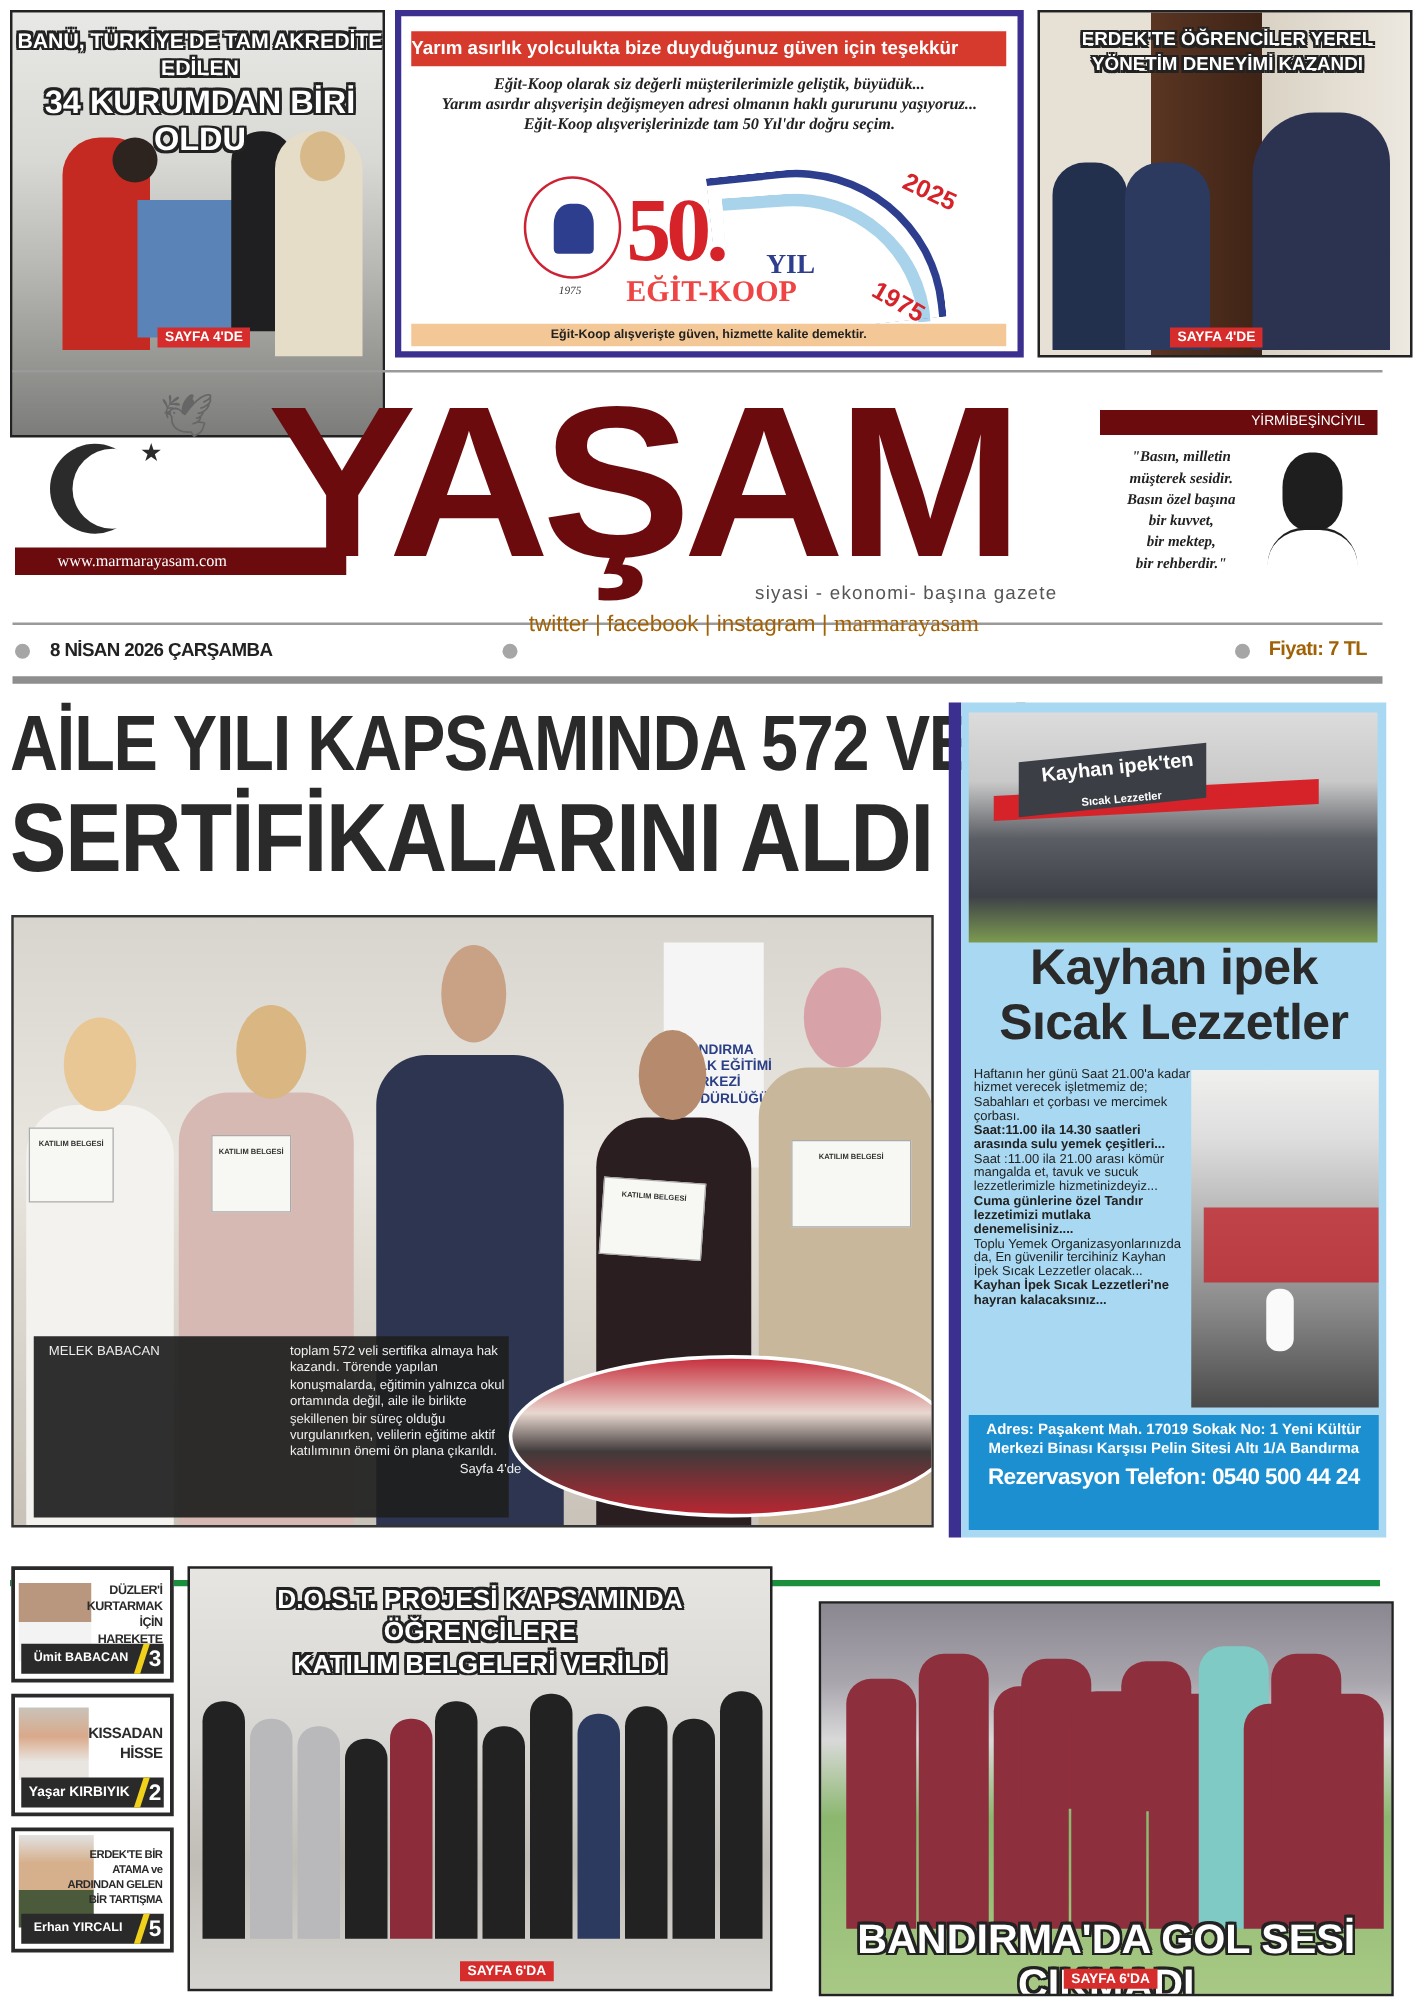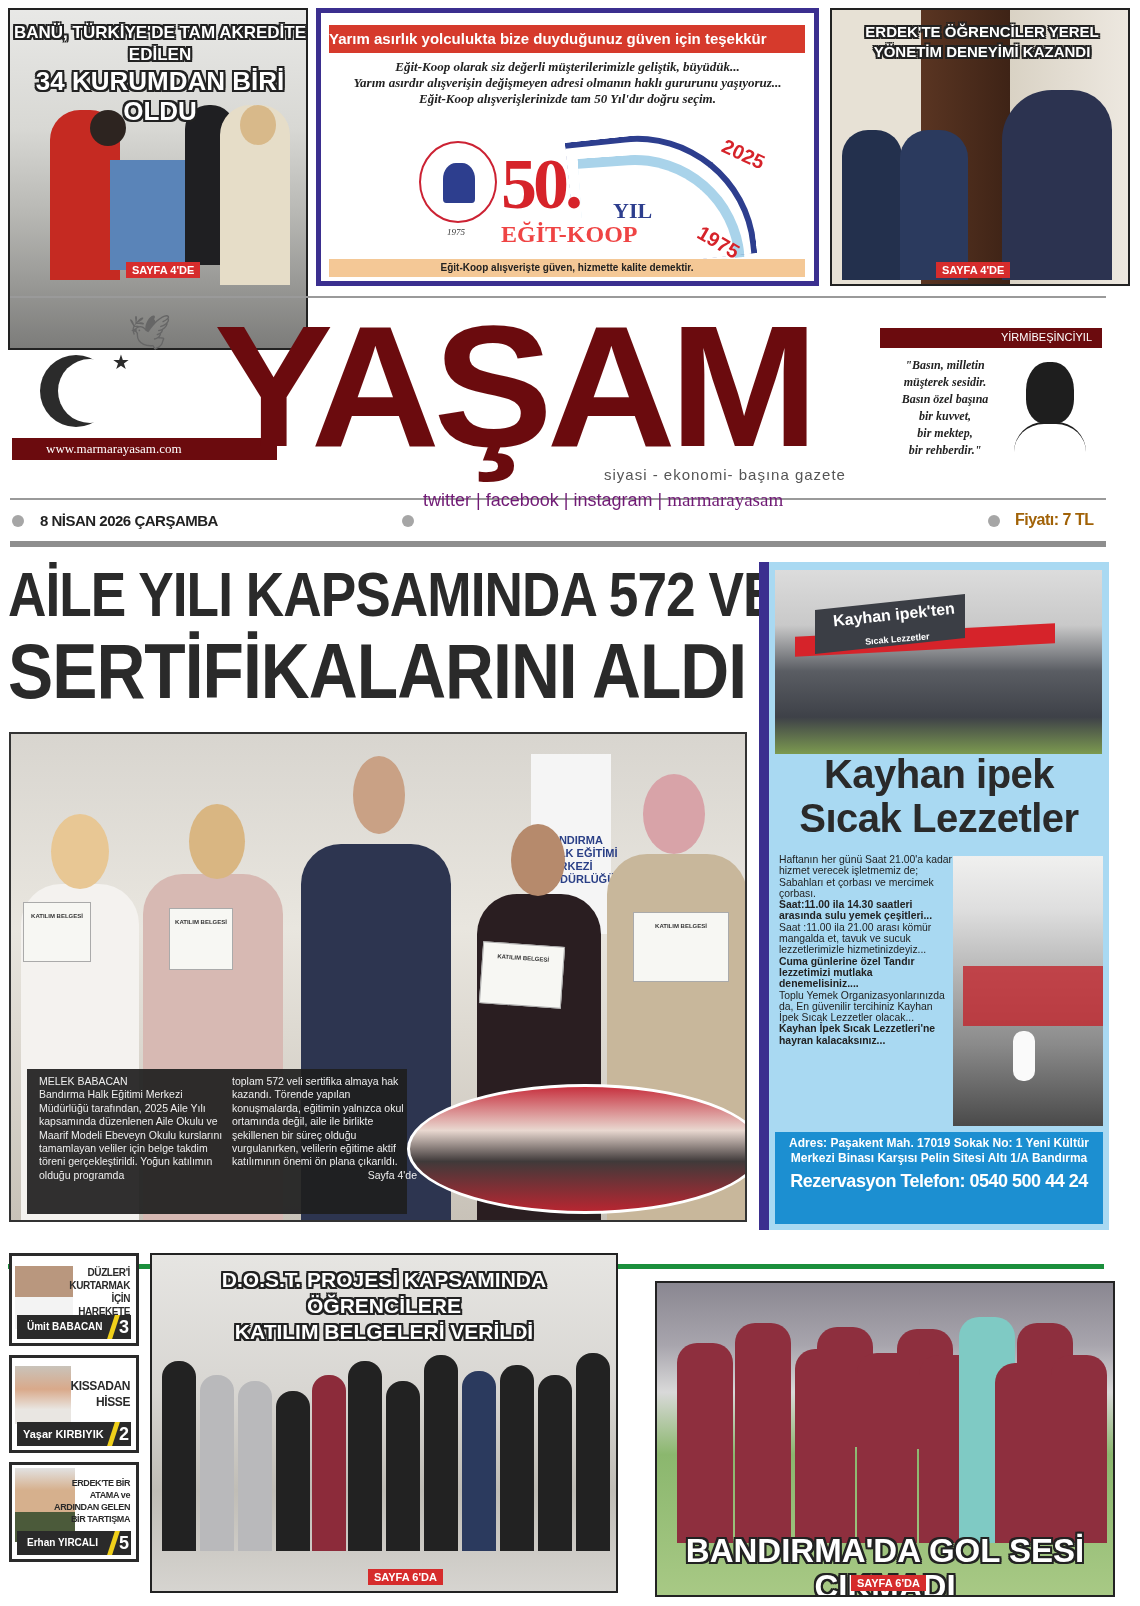--- a/index.html
+++ b/index.html
@@ -60,21 +60,21 @@
   #masthead-year { left: 880px; top: 331px; width: 212px; text-align:right; font-size: 11px; color:#fff; }
   #masthead-slogan { left: 604px; top: 466px; font-size: 15px; color:#555; letter-spacing:1px; }
   #masthead-quote { left: 880px; top: 357px; width: 130px; text-align:center; font-family:"Liberation Serif", serif; font-style:italic; font-weight:700; font-size:12px; line-height:17px; color:#222; }
   #masthead-portrait { left: 1008px; top: 356px; width: 80px; height: 100px; }
   #masthead-portrait .face { position:absolute; left:18px; top:6px; width:48px; height:62px; border-radius:45% 45% 40% 40%; background:#1e1e1e; }
   #masthead-portrait .neck { position:absolute; left:6px; top:66px; width:72px; height:30px; border-top:2px solid #1e1e1e; border-radius:40px 40px 0 0; }
 
   
   .dot { position:absolute; width:12px; height:12px; border-radius:50%; background:#a6a6a6; }
   #date-text { left: 40px; top: 512px; font-weight:700; font-size:15px; color:#222; letter-spacing:-0.5px; }
-  #social-text { left: 423px; top: 489px; font-size:18px; color:#701a75; }
+  #social-text { left: 423px; top: 489px; font-size:18px; color:#a16207; }
   #social-brand { font-family:"Liberation Serif", serif; font-size:19px; }
   #price-text { left: 1015px; top: 511px; font-weight:700; font-size:16px; color:#a16207; letter-spacing:-0.5px; }
   #hr-thick { left: 10px; top: 541px; width: 1096px; height: 6px; background: #8e8e8e; }
 
   
   #headline-1 { left: 8px; top: 560px; font-weight:700; font-size:56px; line-height:62px; color:#2a2a2a; letter-spacing:-1px; transform: scale(0.95,1.12); transform-origin:left top; white-space:nowrap; }
   #headline-2 { left: 8px; top: 628px; font-weight:700; font-size:72px; line-height:80px; color:#2a2a2a; letter-spacing:-1px; transform: scale(0.94,1.08); transform-origin:left top; white-space:nowrap; }
 
   
   #main-photo { left: 9px; top: 732px; width: 738px; height: 490px;
@@ -240,21 +240,20 @@
   <div class="head" style="left:632px; top:40px; width:62px; height:80px; background:#d8a3a8;"></div>
 
   <div class="cert" style="left:12px; top:168px; width:68px; height:60px;">KATILIM BELGESİ</div>
   <div class="cert" style="left:158px; top:174px; width:64px; height:62px;">KATILIM BELGESİ</div>
   <div class="cert" style="left:470px; top:210px; width:82px; height:62px; transform:rotate(4deg);">KATILIM BELGESİ</div>
   <div class="cert" style="left:622px; top:178px; width:96px; height:70px;">KATILIM BELGESİ</div>
 
   <div id="main-caption">
     <div class="col col1">
       <div>MELEK BABACAN</div>
-      <div>Bandırma Halk Eğitimi Merkezi Müdürlüğü tarafından, 2025 Aile Yılı kapsamında düzenlenen Aile Okulu ve Maarif Modeli Ebeveyn Okulu kurslarını tamamlayan veliler için belge takdim töreni gerçekleştirildi. Yoğun katılımın olduğu programda</div>
     </div>
     <div class="col col2">
       <div>toplam 572 veli sertifika almaya hak kazandı. Törende yapılan konuşmalarda, eğitimin yalnızca okul ortamında değil, aile ile birlikte şekillenen bir süreç olduğu vurgulanırken, velilerin eğitime aktif katılımının önemi ön plana çıkarıldı.</div>
       <div class="sayfa">Sayfa 4'de</div>
     </div>
   </div>
   <div id="inset-photo"></div>
 </div>
 
 <div id="ad-sidebar-strip" class="abs"></div>

